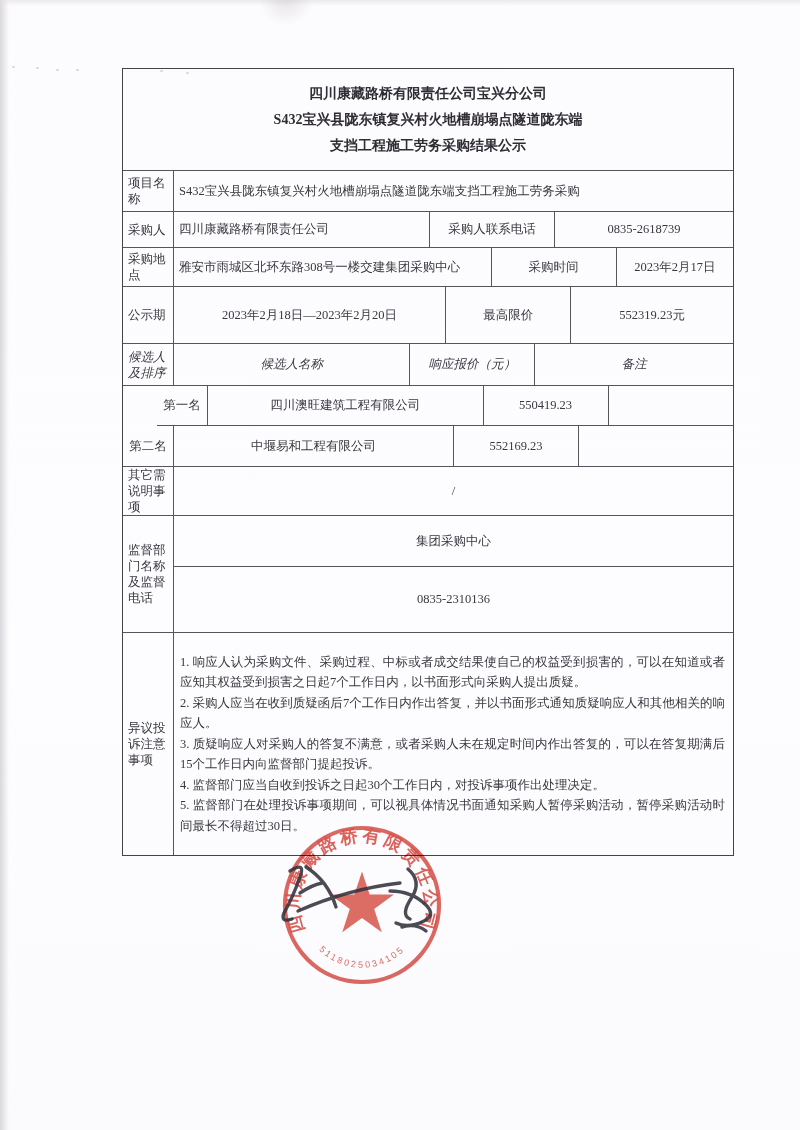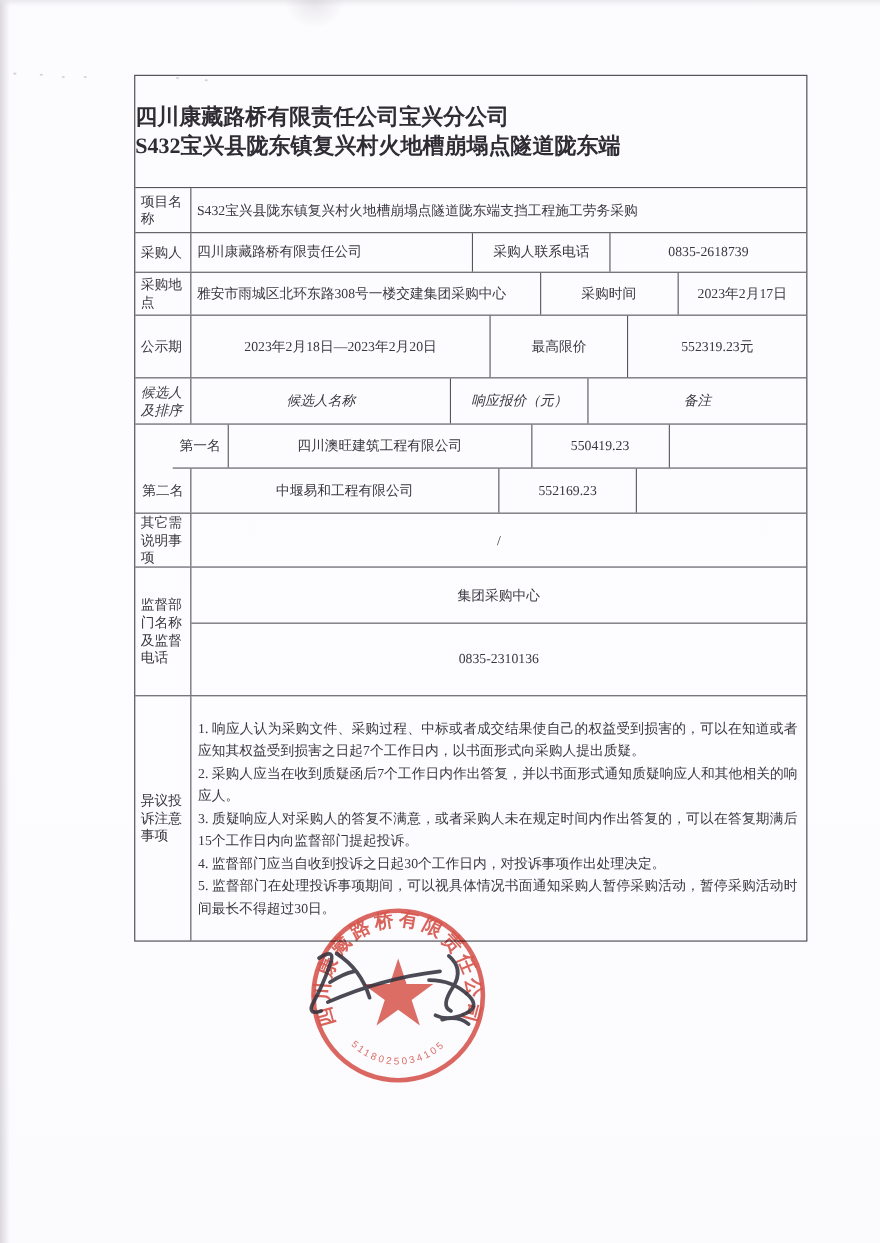--- a/index.html
+++ b/index.html
@@ -29,21 +29,21 @@
   .row:last-child{border-bottom:none;}
   .cell{box-sizing:border-box;border-right:1.4px solid #57545b;
     display:flex;align-items:center;padding:2px 5px;line-height:17px;}
   .cell:last-child{border-right:none;}
   .c1{width:51px;flex:0 0 51px;}
   .c3{width:125px;flex:0 0 125px;justify-content:center;text-align:center;}
   .c4{flex:1 1 auto;justify-content:center;text-align:right;}
   .grow{flex:1 1 auto;}
   .center{justify-content:center;text-align:center;}
   .title-row{height:102px;align-items:center;justify-content:center;}
-  .title-block{width:100%;text-align:left;font-weight:bold;font-size:20px;line-height:26px;color:#2f2c34;}
+  .title-block{width:100%;text-align:center;font-weight:bold;font-size:14px;line-height:26px;color:#2f2c34;}
   .r-project{height:41px;}
   .r-purchaser{height:36px;}
   .r-location{height:39px;}
   .r-publicity{height:57px;}
   .r-chead{height:42px;font-style:italic;}
   .r-cand1{height:40px;margin-left:34px;}
   .r-cand2{height:41px;font-family:Liberation Serif, serif;}
   .r-other{height:49px;}
   .r-superv{height:117px;}
   .r-dispute{height:222px;}
@@ -72,20 +72,21 @@
   <div class="dot" style="left:76px;top:69px;"></div>
   <div class="dot" style="left:160px;top:70px;"></div>
   <div class="dot" style="left:186px;top:72px;"></div>
 
   <div class="doc-table">
 
     <div class="row title-row">
       <div class="title-block">
         <div>四川康藏路桥有限责任公司宝兴分公司</div>
         <div>S432宝兴县陇东镇复兴村火地槽崩塌点隧道陇东端</div>
+        <div>支挡工程施工劳务采购结果公示</div>
       </div>
     </div>
 
     <div class="row r-project">
       <div class="cell c1 label-cell">项目名称</div>
       <div class="cell grow">S432宝兴县陇东镇复兴村火地槽崩塌点隧道陇东端支挡工程施工劳务采购</div>
     </div>
 
     <div class="row r-purchaser">
       <div class="cell c1 label-cell">采购人</div>

